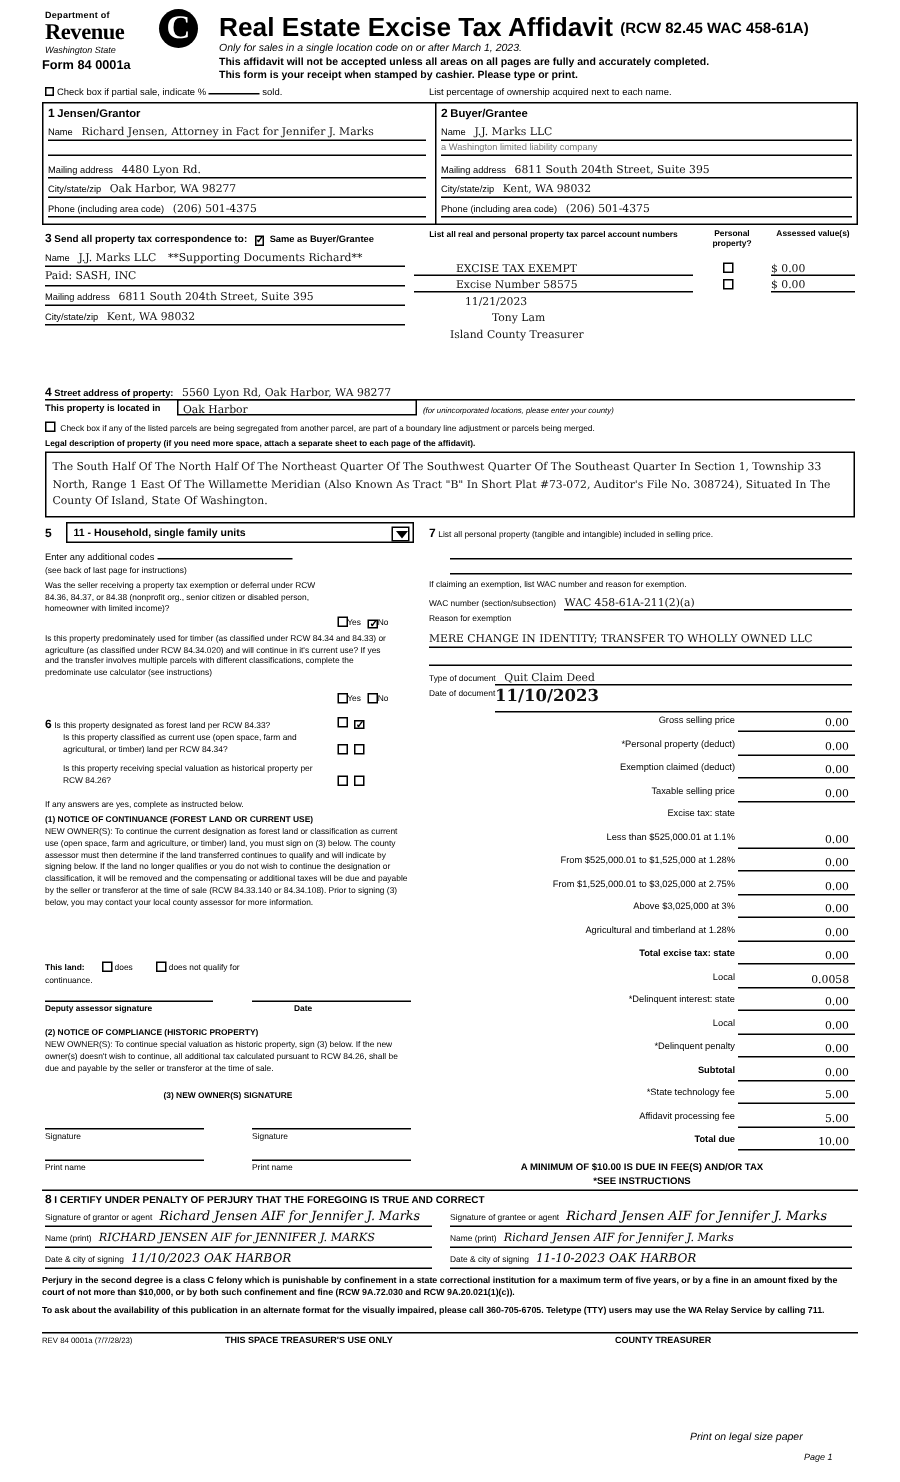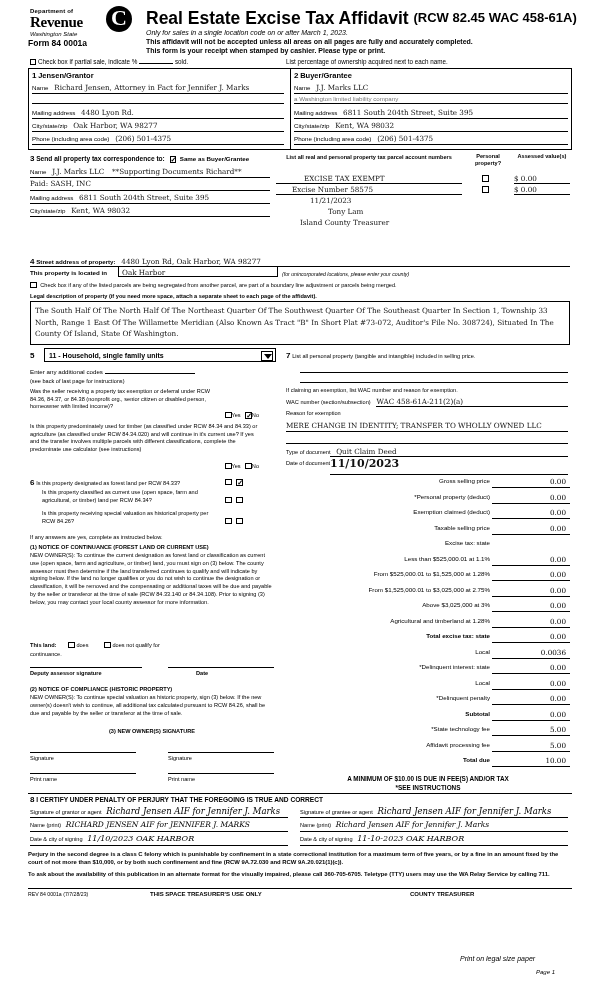--- a/index.html
+++ b/index.html
@@ -21,21 +21,21 @@
   .dor-dept { font-size:6px; font-weight:bold; letter-spacing:.2px; }
   .dor-rev { font-size:15px; font-weight:bold; font-family:"Liberation Serif", serif; letter-spacing:-0.3px; }
   .dor-state { font-size:6px; font-style:italic; }
   .dor-c {
     position:absolute; left:106px; top:6px; width:26px; height:26px;
     border-radius:50%; background:#000; color:#fff;
     font-size:22px; font-weight:bold; line-height:24px; text-align:center;
     font-family:"Liberation Serif", serif;
   }
   .title-main { position:absolute; left:146px; top:8px; font-size:17.5px; font-weight:bold; font-family:"Liberation Sans", sans-serif; }
-  .title-rcw { font-size:13px; font-weight:bold; vertical-align:2px; }
+  .title-rcw { font-size:10px; font-weight:bold; vertical-align:2px; }
   .sub1 { position:absolute; left:146px; top:29px; font-size:7px; font-style:italic; }
   .sub2 { position:absolute; left:146px; top:38px; font-size:7px; font-weight:bold; }
   .sub3 { position:absolute; left:146px; top:47px; font-size:7px; font-weight:bold; }
   .formno { position:absolute; left:28px; top:38px; font-size:8.5px; font-weight:bold; }
   .chkline { position:absolute; left:30px; top:58px; font-size:6.3px; }
   .chkbox { display:inline-block; width:6px; height:6px; border:0.8px solid #000; vertical-align:-1px; margin-right:2px; }
   .pctline { position:absolute; left:286px; top:58px; font-size:6.3px; }
 
   
   .bold { font-weight:bold; }
@@ -191,41 +191,41 @@
 
   <div class="cell" style="left:276px; top:174px; width:294px;">
     <div style="position:relative;height:11px;">
       <span class="hand" style="position:absolute;left:28px;top:0;">EXCISE TAX EXEMPT</span>
       <span class="cb" style="position:absolute;left:206px;top:1px;"></span>
       <span class="hand" style="position:absolute;left:238px;top:0;">$ 0.00</span>
       <span style="position:absolute;left:0;top:9px;width:186px;border-top:0.7px solid #000;"></span>
       <span style="position:absolute;left:238px;top:9px;width:56px;border-top:0.7px solid #000;"></span>
     </div>
     <div style="position:relative;height:11px;">
-      <span class="hand" style="position:absolute;left:16px;top:0;">Excise Number 58575</span>
+      <span class="hand" style="position:absolute;left:28px;top:0;">Excise Number 58575</span>
       <span class="cb" style="position:absolute;left:206px;top:1px;"></span>
       <span class="hand" style="position:absolute;left:238px;top:0;">$ 0.00</span>
       <span style="position:absolute;left:0;top:9px;width:186px;border-top:0.7px solid #000;"></span>
       <span style="position:absolute;left:238px;top:9px;width:56px;border-top:0.7px solid #000;"></span>
     </div>
     <div style="position:relative;height:11px;">
       <span class="hand" style="position:absolute;left:34px;top:0;">11/21/2023</span>
     </div>
     <div style="position:relative;height:11px;">
       <span class="hand" style="position:absolute;left:52px;top:0;">Tony Lam</span>
     </div>
     <div style="position:relative;height:11px;">
       <span class="hand" style="position:absolute;left:24px;top:0;">Island County Treasurer</span>
     </div>
   </div>
 
   <div class="cell" style="left:30px; top:257px;">
     <span class="num">4</span>
     <span class="bold">Street address of property:</span>
-    <span class="hand" style="margin-left:4px;">4480 Lyon Rd, Oak Harbor, WA 98277</span>
+    <span class="hand" style="margin-left:4px;">5560 Lyon Rd, Oak Harbor, WA 98277</span>
   </div>
   <div class="line" style="left:30px; top:266px; width:540px;"></div>
   <div class="cell" style="left:30px; top:269px;">
     <span class="bold">This property is located in</span>
   </div>
   <div class="box" style="left:118px; top:266px; width:160px; height:11px;">
     <span class="hand" style="position:absolute;left:3px;top:1px;">Oak Harbor</span>
   </div>
   <div class="cell" style="left:282px; top:270px; font-style:italic;" class3="">
     <span class="xs">(for unincorporated locations, please enter your county)</span>
@@ -438,21 +438,21 @@
         <span style="position: absolute; right: 4px; top: 0px; font-size: 7.2px; font-family: &quot;DejaVu Serif&quot;, serif;">0.00</span>
         <span style="position: absolute; right: 0px; top: 10px; width: 78px; border-top: 0.7px solid rgb(0, 0, 0);"></span>
       </div>
       <div style="position: relative; height: 15.5px;">
         <span style="position: absolute; right: 80px; top: 0px; font-size: 6.2px; white-space: nowrap; font-weight: bold;">Total excise tax: state</span>
         <span style="position: absolute; right: 4px; top: 0px; font-size: 7.2px; font-family: &quot;DejaVu Serif&quot;, serif;">0.00</span>
         <span style="position: absolute; right: 0px; top: 10px; width: 78px; border-top: 0.7px solid rgb(0, 0, 0);"></span>
       </div>
       <div style="position: relative; height: 15.5px;">
         <span style="position: absolute; right: 80px; top: 0px; font-size: 6.2px; white-space: nowrap;">Local</span>
-        <span style="position: absolute; right: 4px; top: 0px; font-size: 7.2px; font-family: &quot;DejaVu Serif&quot;, serif;">0.0036</span>
+        <span style="position: absolute; right: 4px; top: 0px; font-size: 7.2px; font-family: &quot;DejaVu Serif&quot;, serif;">0.0058</span>
         <span style="position: absolute; right: 0px; top: 10px; width: 78px; border-top: 0.7px solid rgb(0, 0, 0);"></span>
       </div>
       <div style="position: relative; height: 15.5px;">
         <span style="position: absolute; right: 80px; top: 0px; font-size: 6.2px; white-space: nowrap;">*Delinquent interest: state</span>
         <span style="position: absolute; right: 4px; top: 0px; font-size: 7.2px; font-family: &quot;DejaVu Serif&quot;, serif;">0.00</span>
         <span style="position: absolute; right: 0px; top: 10px; width: 78px; border-top: 0.7px solid rgb(0, 0, 0);"></span>
       </div>
       <div style="position: relative; height: 15.5px;">
         <span style="position: absolute; right: 80px; top: 0px; font-size: 6.2px; white-space: nowrap;">Local</span>
         <span style="position: absolute; right: 4px; top: 0px; font-size: 7.2px; font-family: &quot;DejaVu Serif&quot;, serif;">0.00</span>

